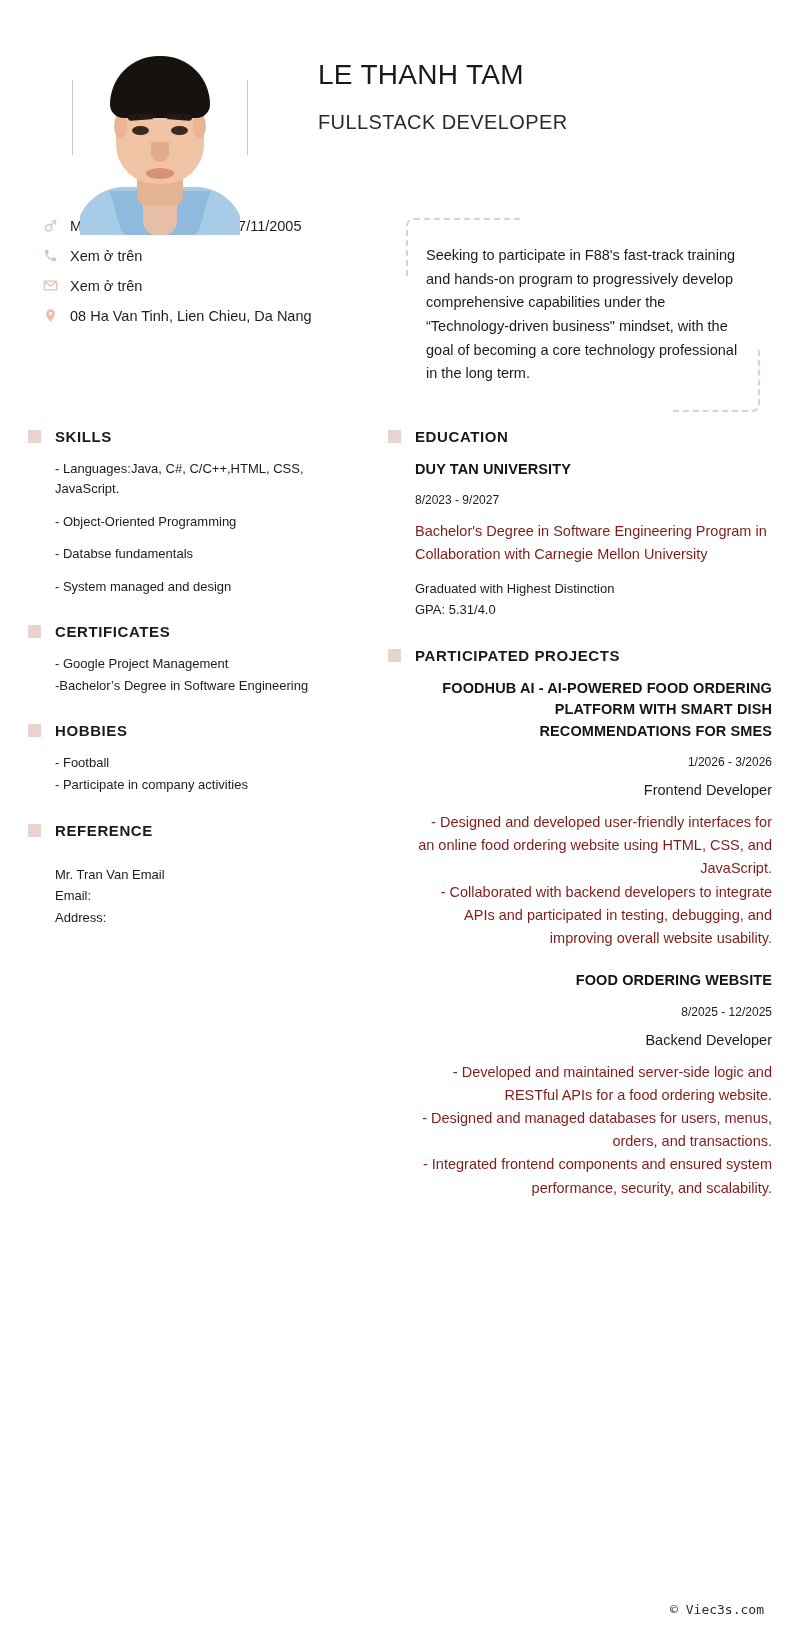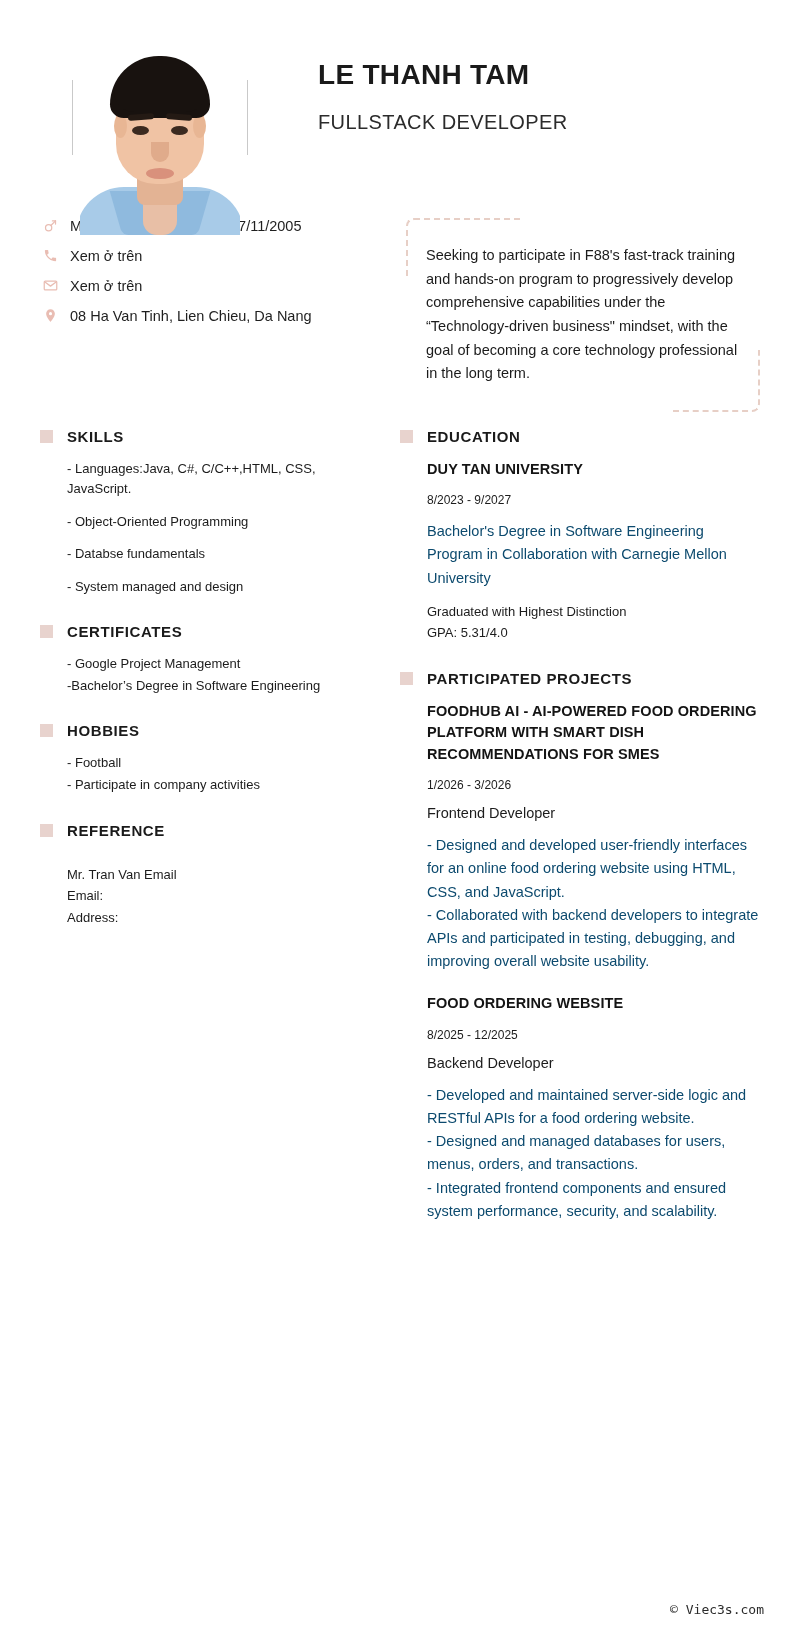--- a/index.html
+++ b/index.html
@@ -105,21 +105,21 @@
     width: 18px; height: 20px; background: #e0ab8b; border-radius: 0 0 9px 9px;
   }
   .p-lip {
     position: absolute; left: 50%; top: 128px; transform: translateX(-50%);
     width: 28px; height: 11px; background: #d9917c; border-radius: 50%;
   }
 
   .header-text { padding-left: 38px; padding-top: 20px; }
   .name {
     font-size: 28px;
-    font-weight: bold;
+    font-weight: normal;
     letter-spacing: 0.3px;
     color: #1a1a1a;
     margin: 0 0 20px 0;
     line-height: 1.1;
   }
   .job-title {
     font-size: 20px;
     color: #2b2b2b;
     letter-spacing: 0.4px;
     margin: 0;
@@ -168,21 +168,21 @@
     bottom: -6px; right: 0; width: 90px; height: 62px;
     border-bottom: 2px dashed #e7cfc6;
     border-right: 2px dashed #e7cfc6;
     border-radius: 0 0 8px 0;
   }
   .summary-box p { margin: 0; }
 
   
   .body-cols {
     display: flex;
-    padding: 0 40px;
+    padding: 0 28px;
     margin-top: 22px;
   }
   .col-left { width: 350px; flex: 0 0 350px; padding-right: 24px; }
   .col-right { flex: 1; padding-left: 10px; }
 
   .section { margin-bottom: 26px; }
   .section-head {
     display: flex;
     align-items: center;
     margin-bottom: 14px;
@@ -201,21 +201,21 @@
   .sec-body { padding-left: 27px; }
   .item-line {
     font-size: 13px;
     line-height: 1.58;
     color: #1c1c1c;
     margin-bottom: 12px;
   }
   .item-line.tight { margin-bottom: 1px; }
   .item-line.justify { text-align: justify; margin-bottom: 0; }
 
-  .entry { margin-bottom: 20px; }
+  .entry { margin-bottom: 20px; text-align: right; }
   .entry-title {
     font-size: 14.5px;
     font-weight: bold;
     color: #141414;
     line-height: 1.48;
     margin-bottom: 13px;
     letter-spacing: 0.1px;
   }
   .entry-date {
     font-size: 12px;
@@ -223,21 +223,21 @@
     margin-bottom: 13px;
   }
   .entry-role {
     font-size: 14.5px;
     color: #1c1c1c;
     margin-bottom: 13px;
   }
   .entry-desc {
     font-size: 14.5px;
     line-height: 1.6;
-    color: #0c4a6e;
+    color: #7f1d1d;
     margin-bottom: 12px;
   }
   .entry-desc.nomargin { margin-bottom: 0; }
 
   .footer {
     position: absolute;
     right: 36px;
     bottom: 10px;
     font-family: "DejaVu Sans Mono", monospace;
     font-size: 13px;

